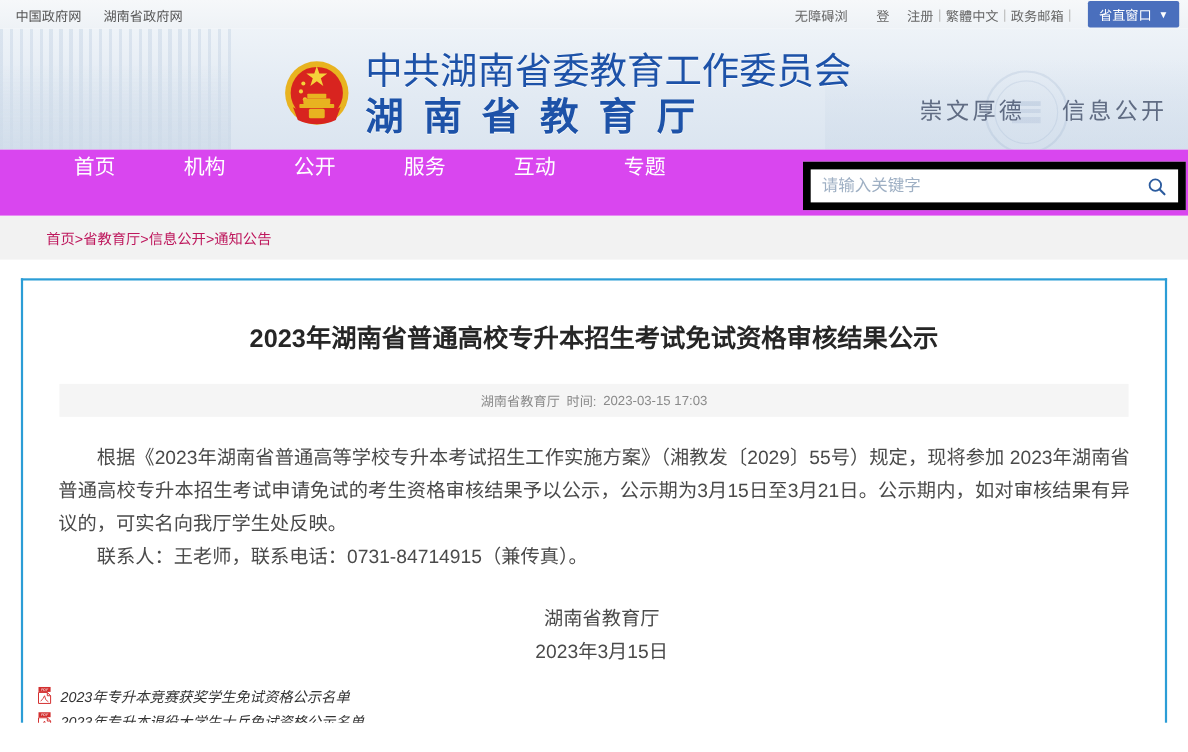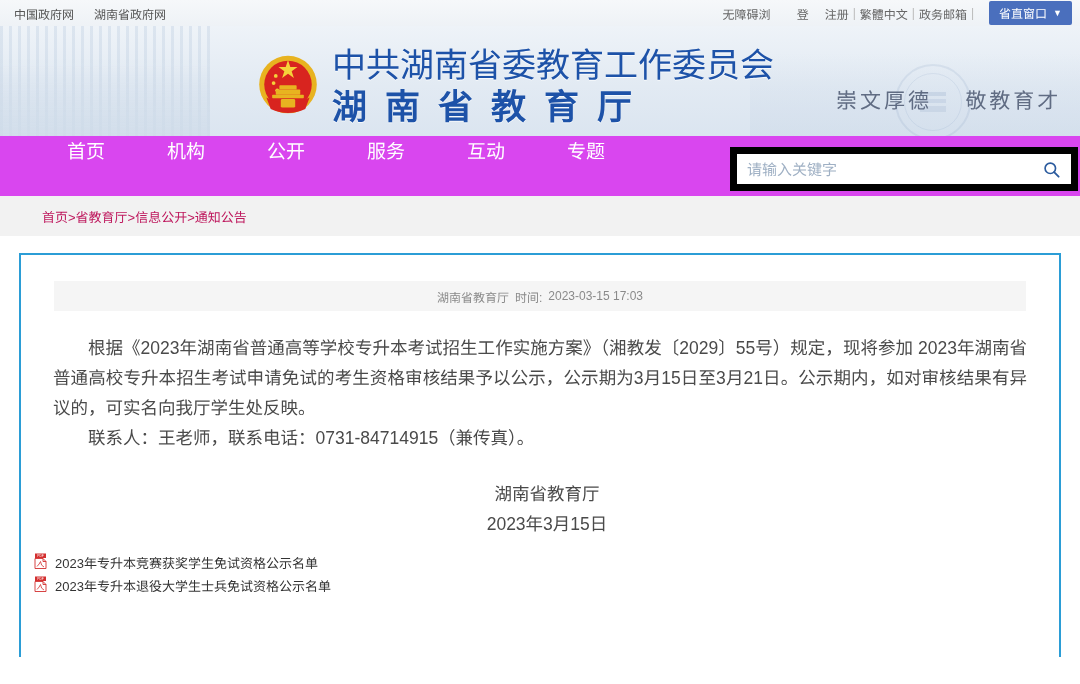--- a/index.html
+++ b/index.html
@@ -288,22 +288,24 @@
     font-size: 17.5px;
     line-height: 30px;
     color: #4a4a4a;
     padding-left: 14px;
   }
   .attachments {
     margin: 14px 32px 0 12px;
   }
   .attach-row {
     display: flex;
+    align-items: center;
     gap: 7px;
     height: 23px;
+    font-style: italic;
   }
   .attach-label {
     font-size: 13px;
     color: #333;
     white-space: nowrap;
     cursor: pointer;
   }
   .pdf-icon {
     width: 15px;
     height: 16px;
@@ -357,21 +359,21 @@
     <div class="title-block">
       <div class="title-line1">中共湖南省委教育工作委员会</div>
       <div class="title-line2">湖南省教育厅</div>
     </div>
 
     <div class="seal-watermark"></div>
 
     <div class="calligraphy">
       <span>崇文厚德</span>
       <span class="spacer"></span>
-      <span>敬教育才</span>
+      <span>信息公开</span>
     </div>
   </div>
 </div>
 
 <div class="nav">
   <div class="nav-items">
     <a href="#" class="nav-item">首页</a>
     <a href="#" class="nav-item">机构</a>
     <a href="#" class="nav-item">公开</a>
     <a href="#" class="nav-item">服务</a>
@@ -387,20 +389,21 @@
       </svg>
     </button>
   </div>
 </div>
 
 <div class="crumb-wrap">
   <div class="crumb">首页&gt;省教育厅&gt;信息公开&gt;通知公告</div>
 </div>
 
 <div class="card">
+  <div class="article-title">2023年湖南省普通高校专升本招生考试免试资格审核结果公示</div>
 
   <div class="meta">
     <span>湖南省教育厅</span>
     <span>时间:</span>
     <span>2023-03-15 17:03</span>
   </div>
 
   <div class="body">
     <p>根据《2023年湖南省普通高等学校专升本考试招生工作实施方案》（湘教发〔2029〕55号）规定，现将参加 2023年湖南省普通高校专升本招生考试申请免试的考生资格审核结果予以公示，公示期为3月15日至3月21日。公示期内，如对审核结果有异议的，可实名向我厅学生处反映。</p>
     <p>联系人：王老师，联系电话：0731-84714915（兼传真）。</p>

